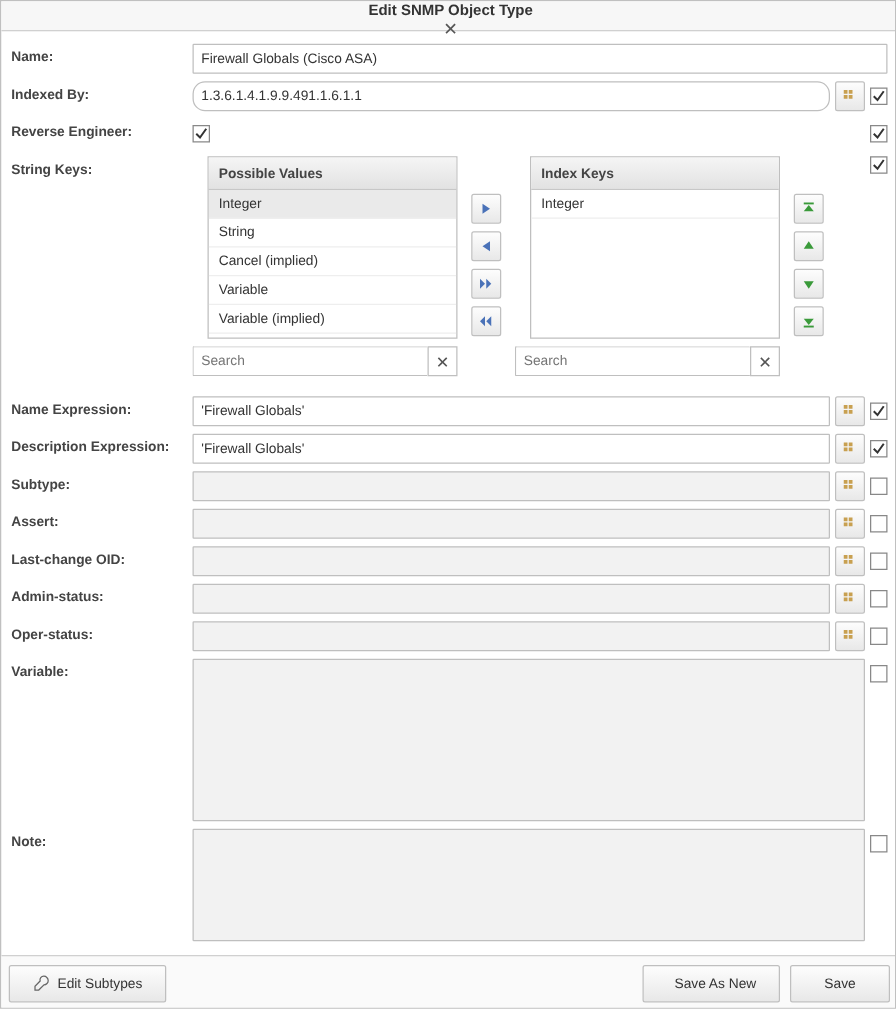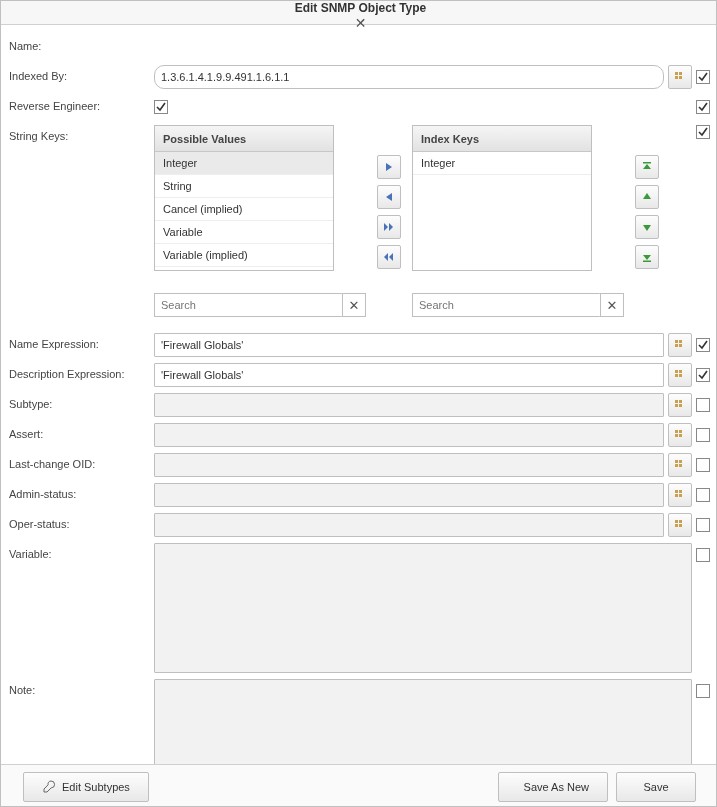--- a/index.html
+++ b/index.html
@@ -38,20 +38,21 @@
   .row {
     display: flex;
     align-items: flex-start;
     margin-bottom: 6px;
     min-height: 24px;
   }
   .row-label {
     width: 145px;
     padding-top: 5px;
     color: #444;
+    font-weight: bold;
   }
   .row-body {
     flex: 1;
     display: flex;
     align-items: flex-start;
     gap: 4px;
   }
   input[type=text], textarea {
     border: 1px solid #bfbfbf;
     height: 24px;
@@ -94,25 +95,26 @@
     margin-top: 5px;
     cursor: pointer;
   }
   .chk svg { display: block; }
   .picker-area {
     display: flex;
     gap: 8px;
     width: 100%;
   }
   .list-panel {
-    width: 180px;
+    width: 200px;
     border: 1px solid #bfbfbf;
     background: #fff;
     display: flex;
     flex-direction: column;
+    margin-left: 12px;
   }
   .list-header {
     height: 26px;
     background: linear-gradient(#f5f5f5, #e2e2e2);
     border-bottom: 1px solid #c7c7c7;
     padding: 0 8px;
     display: flex;
     align-items: center;
     font-weight: bold;
     color: #444;
@@ -126,21 +128,21 @@
     padding: 0 8px;
     display: flex;
     align-items: center;
     border-bottom: 1px solid #eee;
     cursor: pointer;
     color: #333;
   }
   .list-item.selected { background: #eaeaea; }
   .list-search {
     display: flex;
-    margin-top: 22px;
+    margin-top: 6px;
   }
   .list-search input {
     flex: 1;
     height: 24px;
     border-right: none;
   }
   .clear-x {
     width: 24px;
     height: 24px;
     border: 1px solid #bfbfbf;
@@ -183,41 +185,44 @@
   }
   .footer {
     position: absolute;
     bottom: 0;
     left: 0;
     right: 0;
     height: 44px;
     border-top: 1px solid #d0d0d0;
     display: flex;
     align-items: center;
-    padding: 0 22px;
+    padding: 0 6px;
     gap: 8px;
     background: #fafafa;
   }
   .footer .spacer { flex: 1; }
   .wrap { position: relative; width: 717px; height: 807px; }
 </style>
 </head>
 <body>
 <div class="wrap">
 
 <div class="titlebar">
   <span>Edit SNMP Object Type</span>
   <span class="spacer"></span>
   <span class="close">✕</span>
 </div>
 
 <div class="content">
 
   <div class="row">
     <div class="row-label">Name:</div>
+    <div class="row-body">
+      <input type="text" style="flex: 1 1 0%;" value="Firewall Globals (Cisco ASA)">
+    </div>
   </div>
 
   <div class="row">
     <div class="row-label">Indexed By:</div>
     <div class="row-body">
       <input type="text" style="flex: 1 1 0%; border-radius: 10px;" value="1.3.6.1.4.1.9.9.491.1.6.1.1">
       <span class="icon-btn">
         <svg width="12" height="12" viewBox="0 0 12 12">
               <rect x="1" y="1" width="3" height="3" fill="#c8a050"></rect>
               <rect x="5" y="1" width="3" height="3" fill="#c8a050"></rect>

